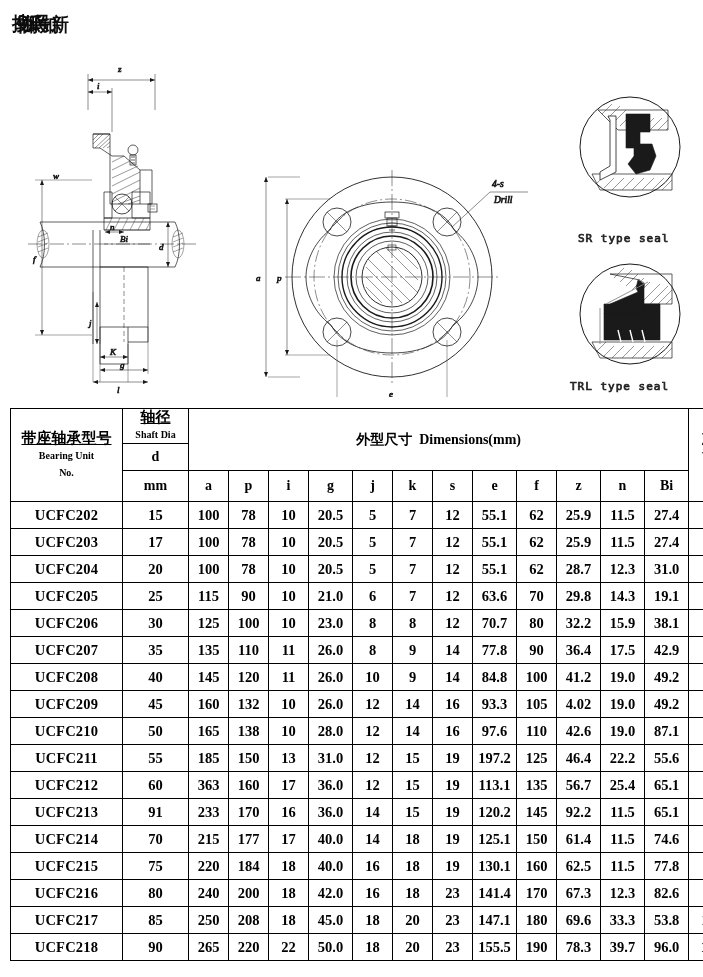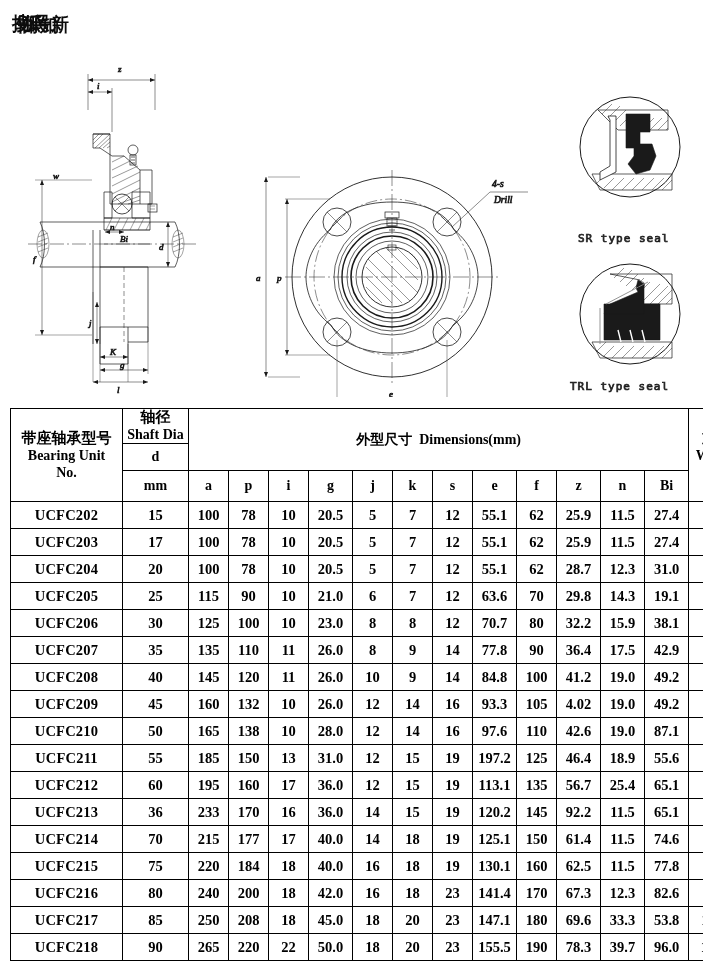--- a/index.html
+++ b/index.html
@@ -96,22 +96,22 @@
     text-align: center;
     vertical-align: middle;
     font-family: "Liberation Serif", "DejaVu Serif", serif;
     font-weight: bold;
     color: #000;
     padding: 0;
   }
   table.spec th { font-size: 14px; }
   table.spec td { font-size: 14.5px; height: 26px; }
 
-  .h-cn { font-size: 15px; display: block; line-height: 17px; }
-  .h-en { font-size: 14px; display: block; line-height: 17px; }
+  .h-cn { font-size: 15px; display: block; line-height: 17px; text-decoration: underline; }
+  .h-en { font-size: 10px; display: block; line-height: 17px; }
   .h-sm { font-size: 13px; display: block; line-height: 16px; }
 
   .cell-unit-head { height: 30px; font-size: 15px; margin-top: 45px; }
   .col-model { width: 112px; }
   .col-d { width: 66px; }
   .col-dim { width: 40px; }
   .col-wide { width: 44px; }
   .col-w { width: 57px; }
 
   .hdr-model { height: 88px; }
@@ -610,44 +610,44 @@
           <td>185</td>
           <td>150</td>
           <td>13</td>
           <td>31.0</td>
           <td>12</td>
           <td>15</td>
           <td>19</td>
           <td>197.2</td>
           <td>125</td>
           <td>46.4</td>
-          <td>18.9</td>
+          <td>22.2</td>
           <td>55.6</td>
           <td>4.20</td>
         </tr>
         <tr>
           <td class="model-cell">UCFC212</td>
           <td>60</td>
-          <td>195</td>
+          <td>363</td>
           <td>160</td>
           <td>17</td>
           <td>36.0</td>
           <td>12</td>
           <td>15</td>
           <td>19</td>
           <td>113.1</td>
           <td>135</td>
           <td>56.7</td>
           <td>25.4</td>
           <td>65.1</td>
           <td>5.45</td>
         </tr>
         <tr>
           <td class="model-cell">UCFC213</td>
-          <td>36</td>
+          <td>91</td>
           <td>233</td>
           <td>170</td>
           <td>16</td>
           <td>36.0</td>
           <td>14</td>
           <td>15</td>
           <td>19</td>
           <td>120.2</td>
           <td>145</td>
           <td>92.2</td>

